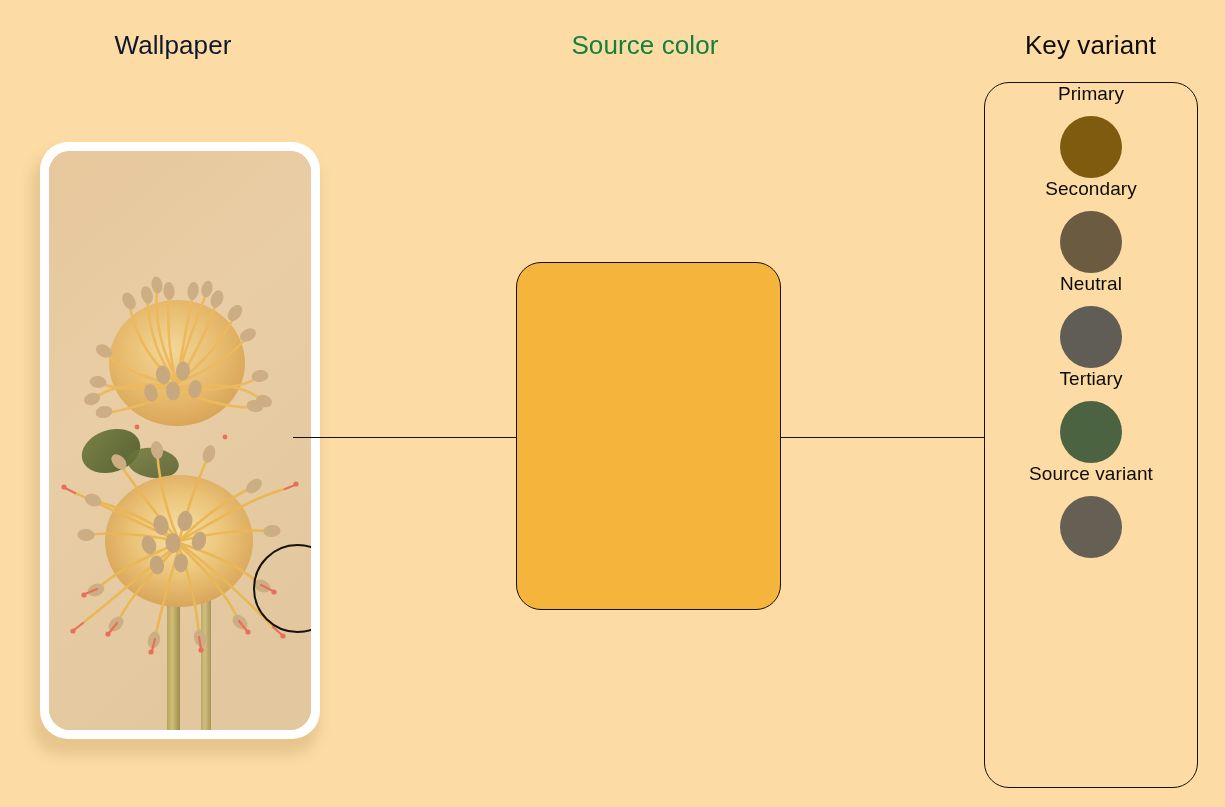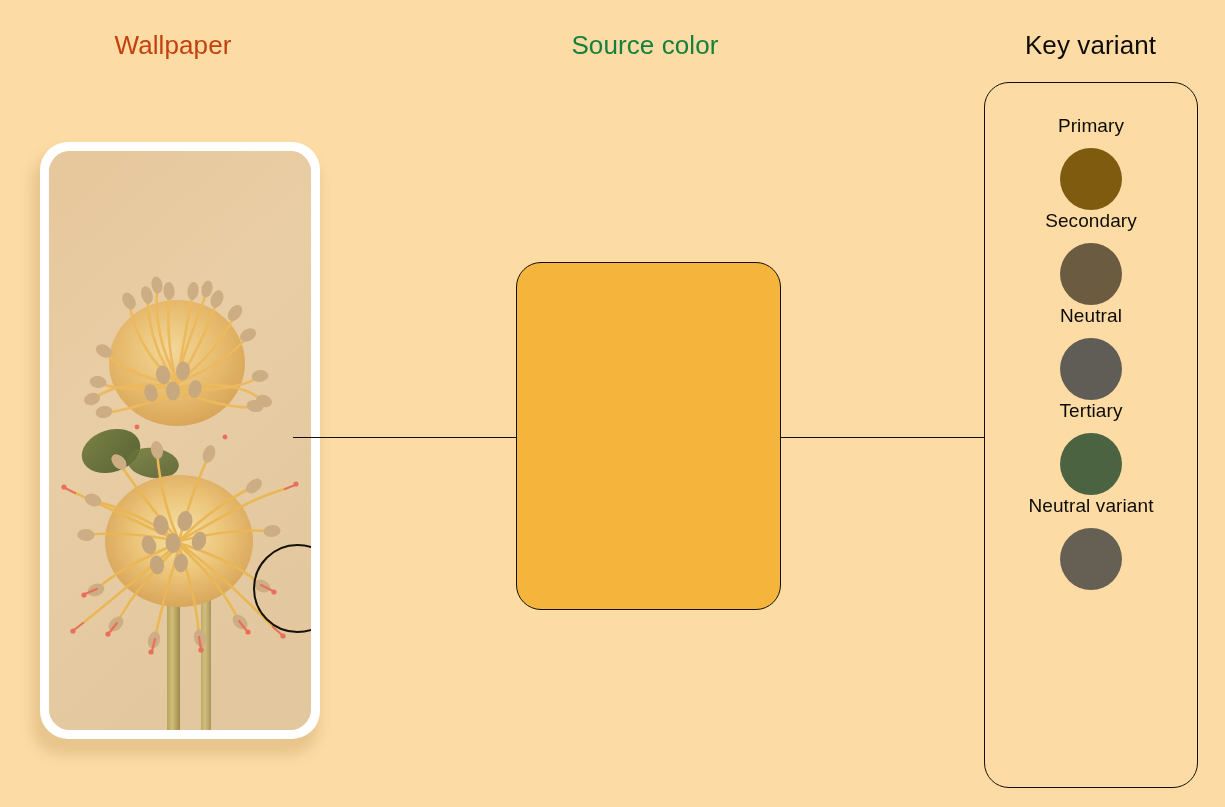--- a/index.html
+++ b/index.html
@@ -87,21 +87,20 @@
   .key-panel {
     position: absolute;
     left: 984px; top: 82px;
     width: 214px; height: 706px;
     border: 1.6px solid #14110a;
     border-radius: 25px;
     z-index: 2;
     display: flex;
     flex-direction: column;
     align-items: center;
-    padding-top: 32px;
   }
   .key-item {
     display: flex;
     flex-direction: column;
     align-items: center;
     width: 100%;
   }
   .key-item + .key-item { }
   .key-label {
     font-size: 19px;
@@ -114,21 +113,21 @@
     width: 62px; height: 62px;
     border-radius: 50%;
     margin-top: 11px;
   }
 </style>
 </head>
 <body style="background: rgb(252, 219, 164);">
 
 <div class="stage">
 
-  <div class="col-title" id="title-wallpaper" style="color: #c2410c;">Wallpaper</div>
+  <div class="col-title" id="title-wallpaper" style="color: #0f172a;">Wallpaper</div>
   <div class="col-title" id="title-source" style="color: #15803d;">Source color</div>
   <div class="col-title" id="title-key" style="color: rgb(13, 11, 6);">Key variant</div>
 
   <div class="connector" id="connector-left"></div>
   <div class="connector" id="connector-right"></div>
 
   <div class="phone-shadow"></div>
   <div class="phone" style="background: rgb(255, 255, 255);">
     <div class="phone-screen" style="background: rgb(232, 202, 160);">
       <svg class="wall-svg" viewBox="0 0 262 579" preserveAspectRatio="xMidYMid slice">
@@ -316,18 +315,18 @@
       <div class="key-label">Neutral</div>
       <div class="key-swatch" style="background: rgb(96, 92, 86);"></div>
     </div>
 
     <div class="key-item">
       <div class="key-label">Tertiary</div>
       <div class="key-swatch" style="background: rgb(76, 99, 65);"></div>
     </div>
 
     <div class="key-item">
-      <div class="key-label">Neutral variant</div>
+      <div class="key-label">Source variant</div>
       <div class="key-swatch" style="background: rgb(102, 95, 84);"></div>
     </div>
 
   </div>
 </div>
 
 </body></html>

